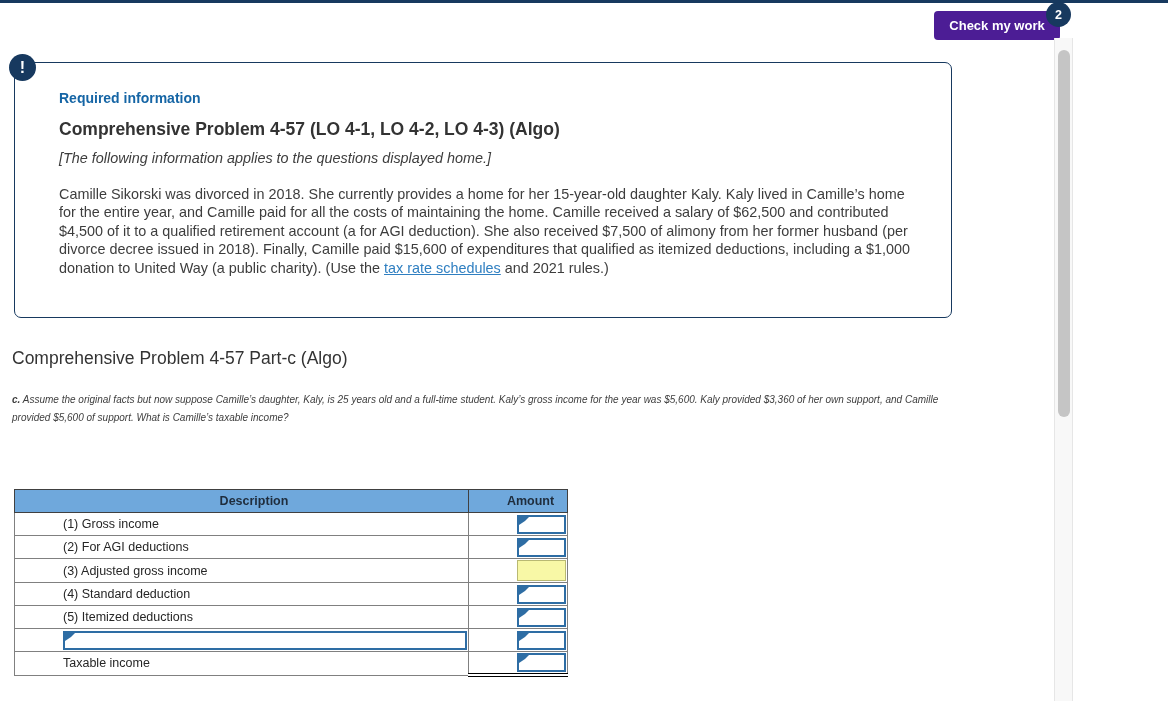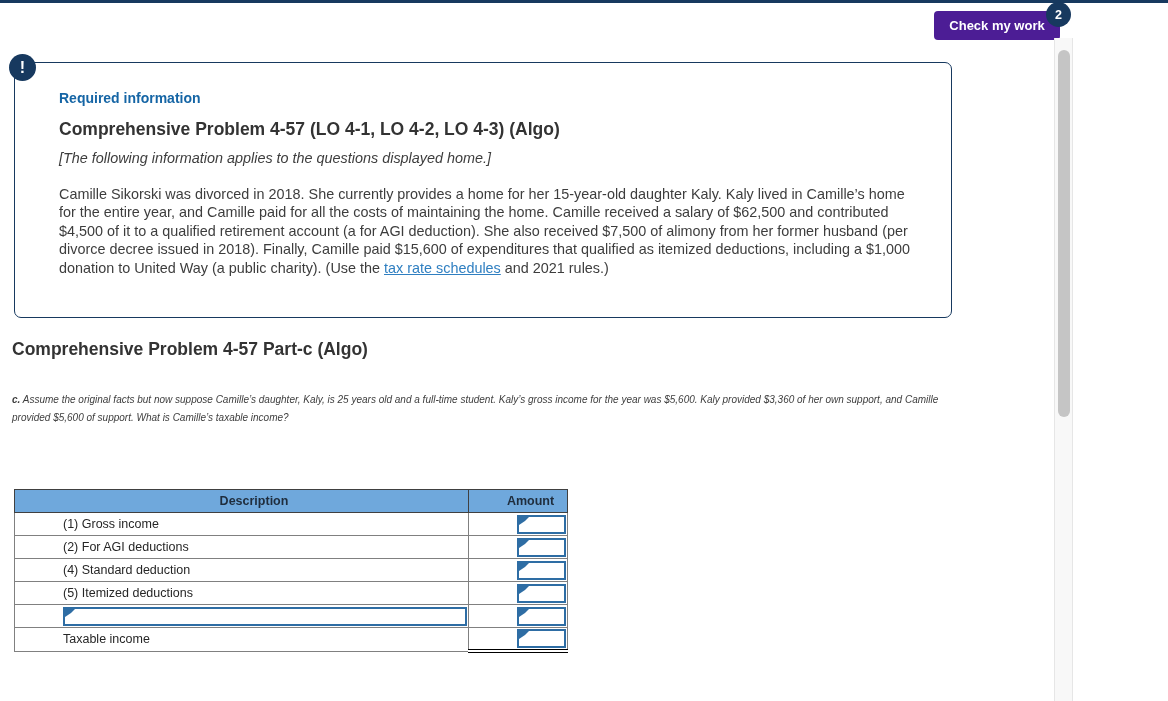--- a/index.html
+++ b/index.html
@@ -61,22 +61,22 @@
   .prob-subtitle {
     margin-top: 10px; font-style: italic; font-size: 14.4px; line-height: 18px; color: #3d3d3d;
   }
   .prob-body {
     margin-top: 18px; font-size: 14.4px; line-height: 18.4px; color: #3d3d3d;
     width: 852px;
   }
   .text-link { color: #2f7fc1; text-decoration: underline; cursor: pointer; }
   
   .part-heading {
-    position: absolute; left: 12px; top: 339px;
-    color: #333333; font-weight: bold; font-size: 17.5px; line-height: 20px;
+    position: absolute; left: 12px; top: 348px;
+    color: #333333; font-weight: normal; font-size: 17.5px; line-height: 20px;
   }
   .question {
     position: absolute; left: 12px; top: 391px; width: 932px;
     font-size: 10px; line-height: 18px; color: #3d3d3d; font-style: italic;
   }
   .question b { color: #3d3d3d; }
   
   .worksheet {
     position: absolute; left: 14px; top: 489px;
   }
@@ -159,20 +159,26 @@
       </tr>
       <tr>
         <td class="desc">(2) For AGI deductions</td>
         <td class="amt">
             <div class="cell-input">
               <span class="tri"></span>
             </div>
           </td>
       </tr>
       <tr>
+        <td class="desc">(3) Adjusted gross income</td>
+        <td class="amt">
+            <div class="cell-yellow"></div>
+          </td>
+      </tr>
+      <tr>
         <td class="desc">(4) Standard deduction</td>
         <td class="amt">
             <div class="cell-input">
               <span class="tri"></span>
             </div>
           </td>
       </tr>
       <tr>
         <td class="desc">(5) Itemized deductions</td>
         <td class="amt">

